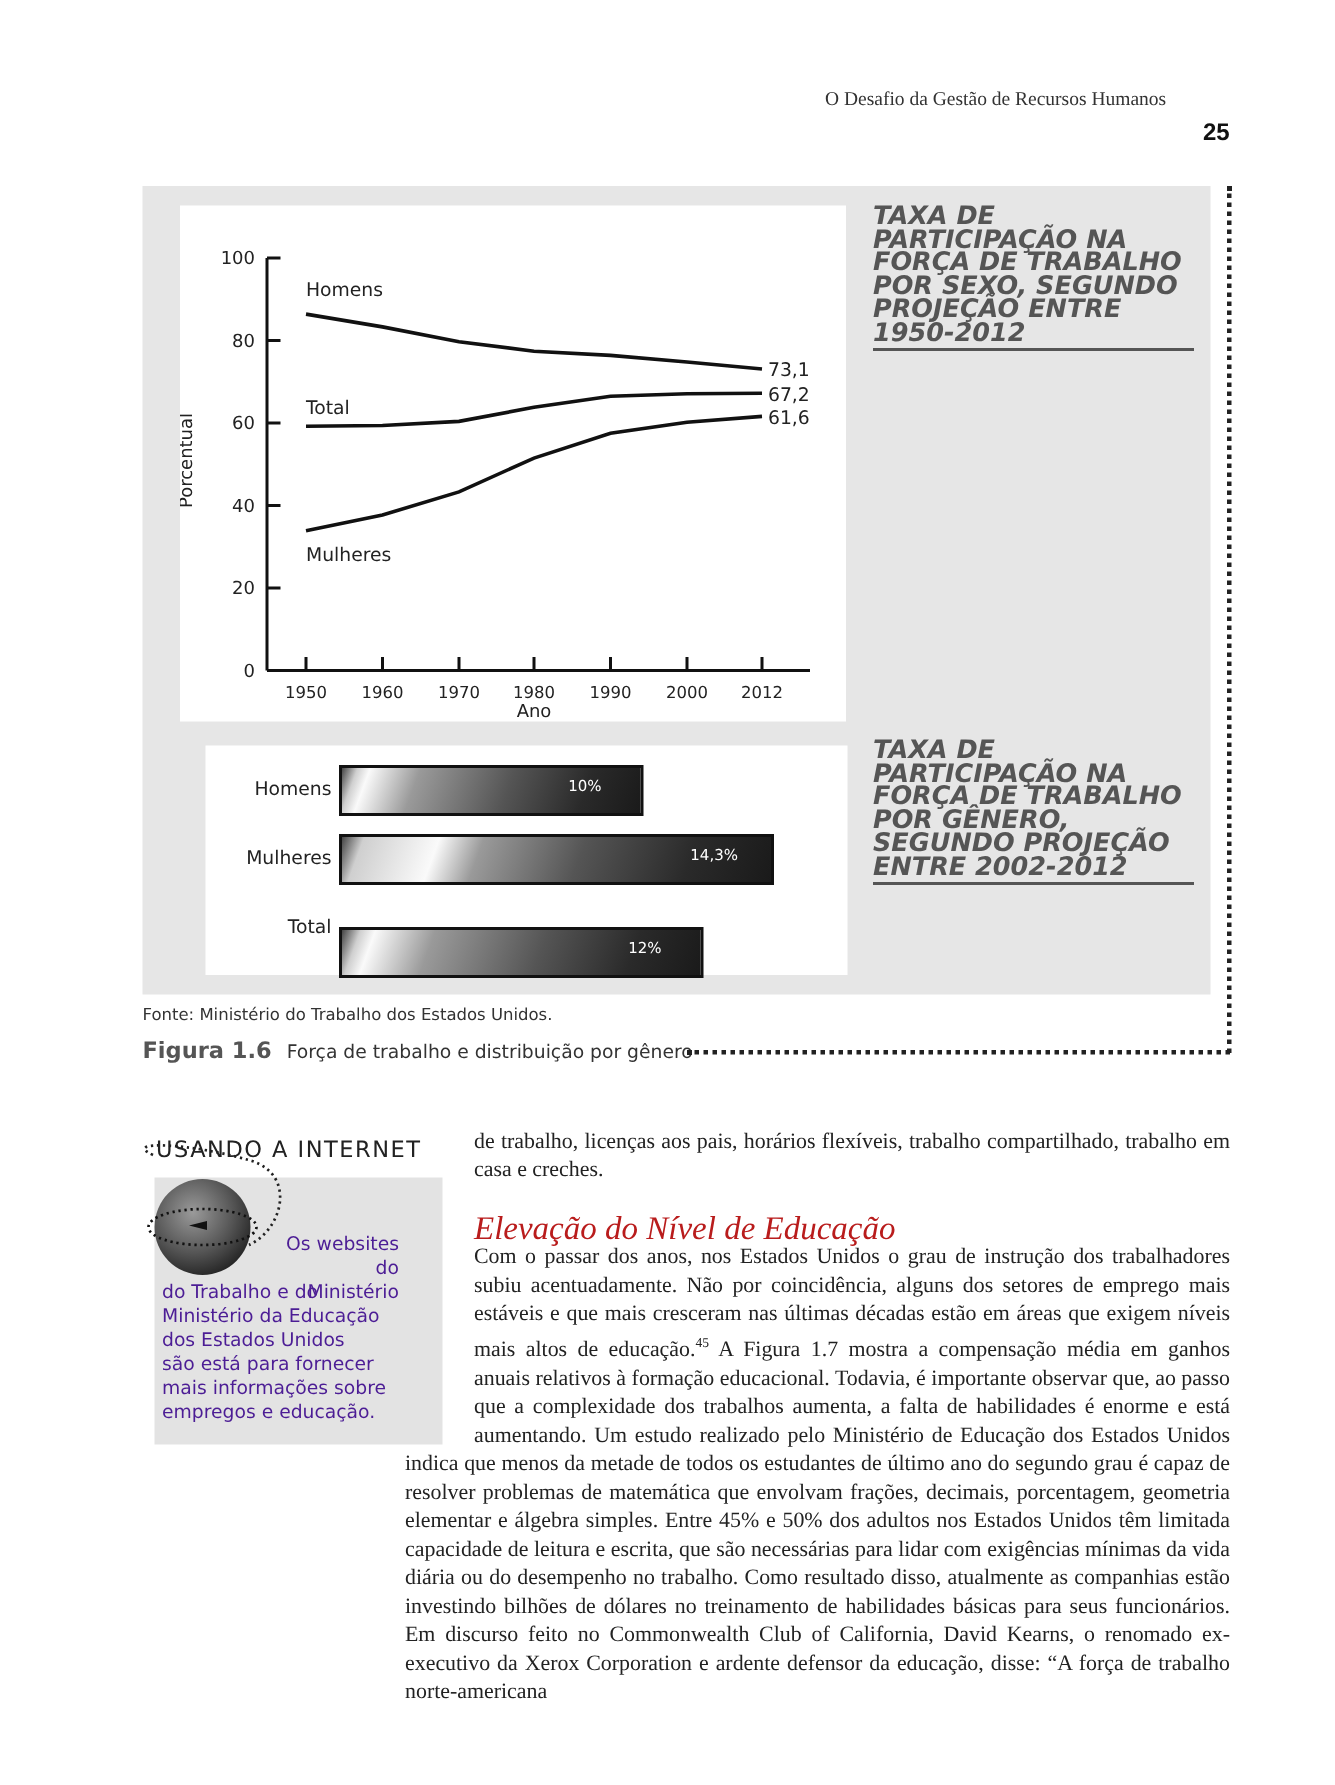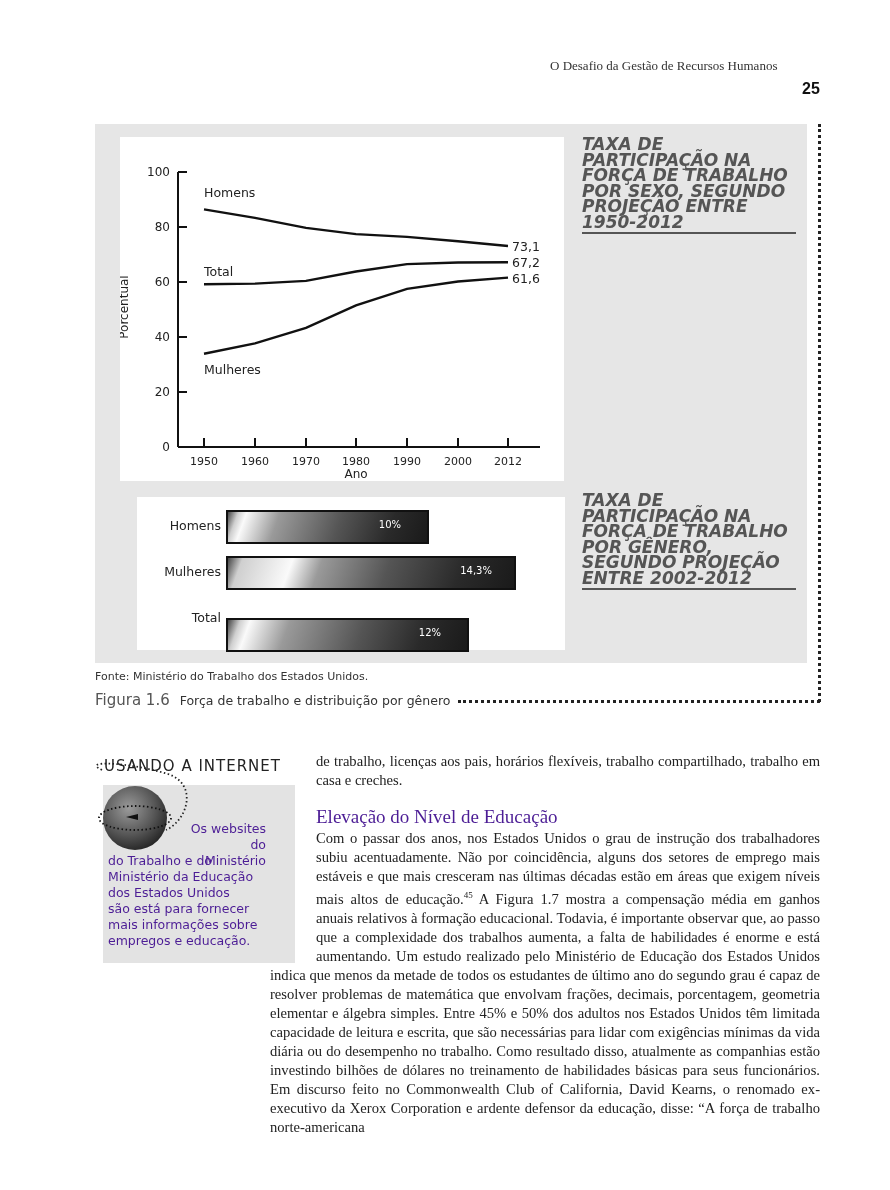--- a/index.html
+++ b/index.html
@@ -9,29 +9,29 @@
   .page-num{left:802px;top:56px;font-size:16px;font-weight:bold;color:#111;margin-top:24px;}
   .figure-bg{left:95px;top:124px;width:712px;height:539px;background:#e6e6e6;}
   .panel{background:#fff;}
   .line-panel{left:120px;top:137px;width:444px;height:344px;}
   .bar-panel{left:137px;top:497px;width:428px;height:153px;}
   svg text{font-family:"DejaVu Sans",sans-serif;}
   .side-title{font-family:"DejaVu Sans",sans-serif;font-style:italic;font-weight:bold;font-size:17px;line-height:15.5px;color:#555;text-transform:uppercase;border-bottom:2px solid #555;padding-bottom:2px;width:214px;}
   .side-body{font-family:"DejaVu Sans",sans-serif;font-size:11.5px;line-height:15.5px;color:#333;margin-top:6px;width:214px;}
   .source{left:95px;top:670px;font-size:11px;color:#333;font-family:"DejaVu Sans",sans-serif;}
   .fig-caption{left:95px;top:690px;font-family:"DejaVu Sans",sans-serif;color:#333;}
-  .fig-label{font-size:15px;font-weight:normal;color:#555;margin-right:10px;}
+  .fig-label{font-size:15px;font-weight:bold;color:#555;margin-right:10px;}
   .fig-text{font-size:12.5px;}
   .dots-h{left:458px;top:700px;width:362px;height:0;border-top:3px dotted #222;}
   .dots-v{left:818px;top:124px;width:0;height:578px;border-left:3px dotted #222;}
   .ui-title{left:104px;top:757px;font-family:"DejaVu Sans",sans-serif;font-size:15px;letter-spacing:1px;color:#222;}
   .ui-box{left:103px;top:785px;width:192px;height:178px;background:#e3e3e3;}
   .ui-text{font-family:"DejaVu Sans",sans-serif;font-size:12.5px;line-height:16px;color:#4c1d95;}
   .body-text{font-family:"Liberation Serif",serif;font-size:14.6px;line-height:19px;color:#222;text-align:justify;}
-  .section-h{left:316px;top:806px;font-family:"Liberation Serif",serif;font-size:19px;color:#4c1d95;}
+  .section-h{left:316px;top:806px;font-family:"Liberation Serif",serif;font-style:italic;font-size:22px;color:#b91c1c;}
   .bar{height:34px;border:2px solid #111;box-sizing:border-box;}
   .bar-label{font-family:"DejaVu Sans",sans-serif;font-size:12.5px;color:#222;text-align:right;width:84px;}
   .bar-value{font-family:"DejaVu Sans",sans-serif;font-size:10px;color:#fff;}
 </style>
 </head>
 <body>
 
 <div class="abs header-title">O Desafio da Gestão de Recursos Humanos</div>
 <div class="abs page-num">25</div>
 

